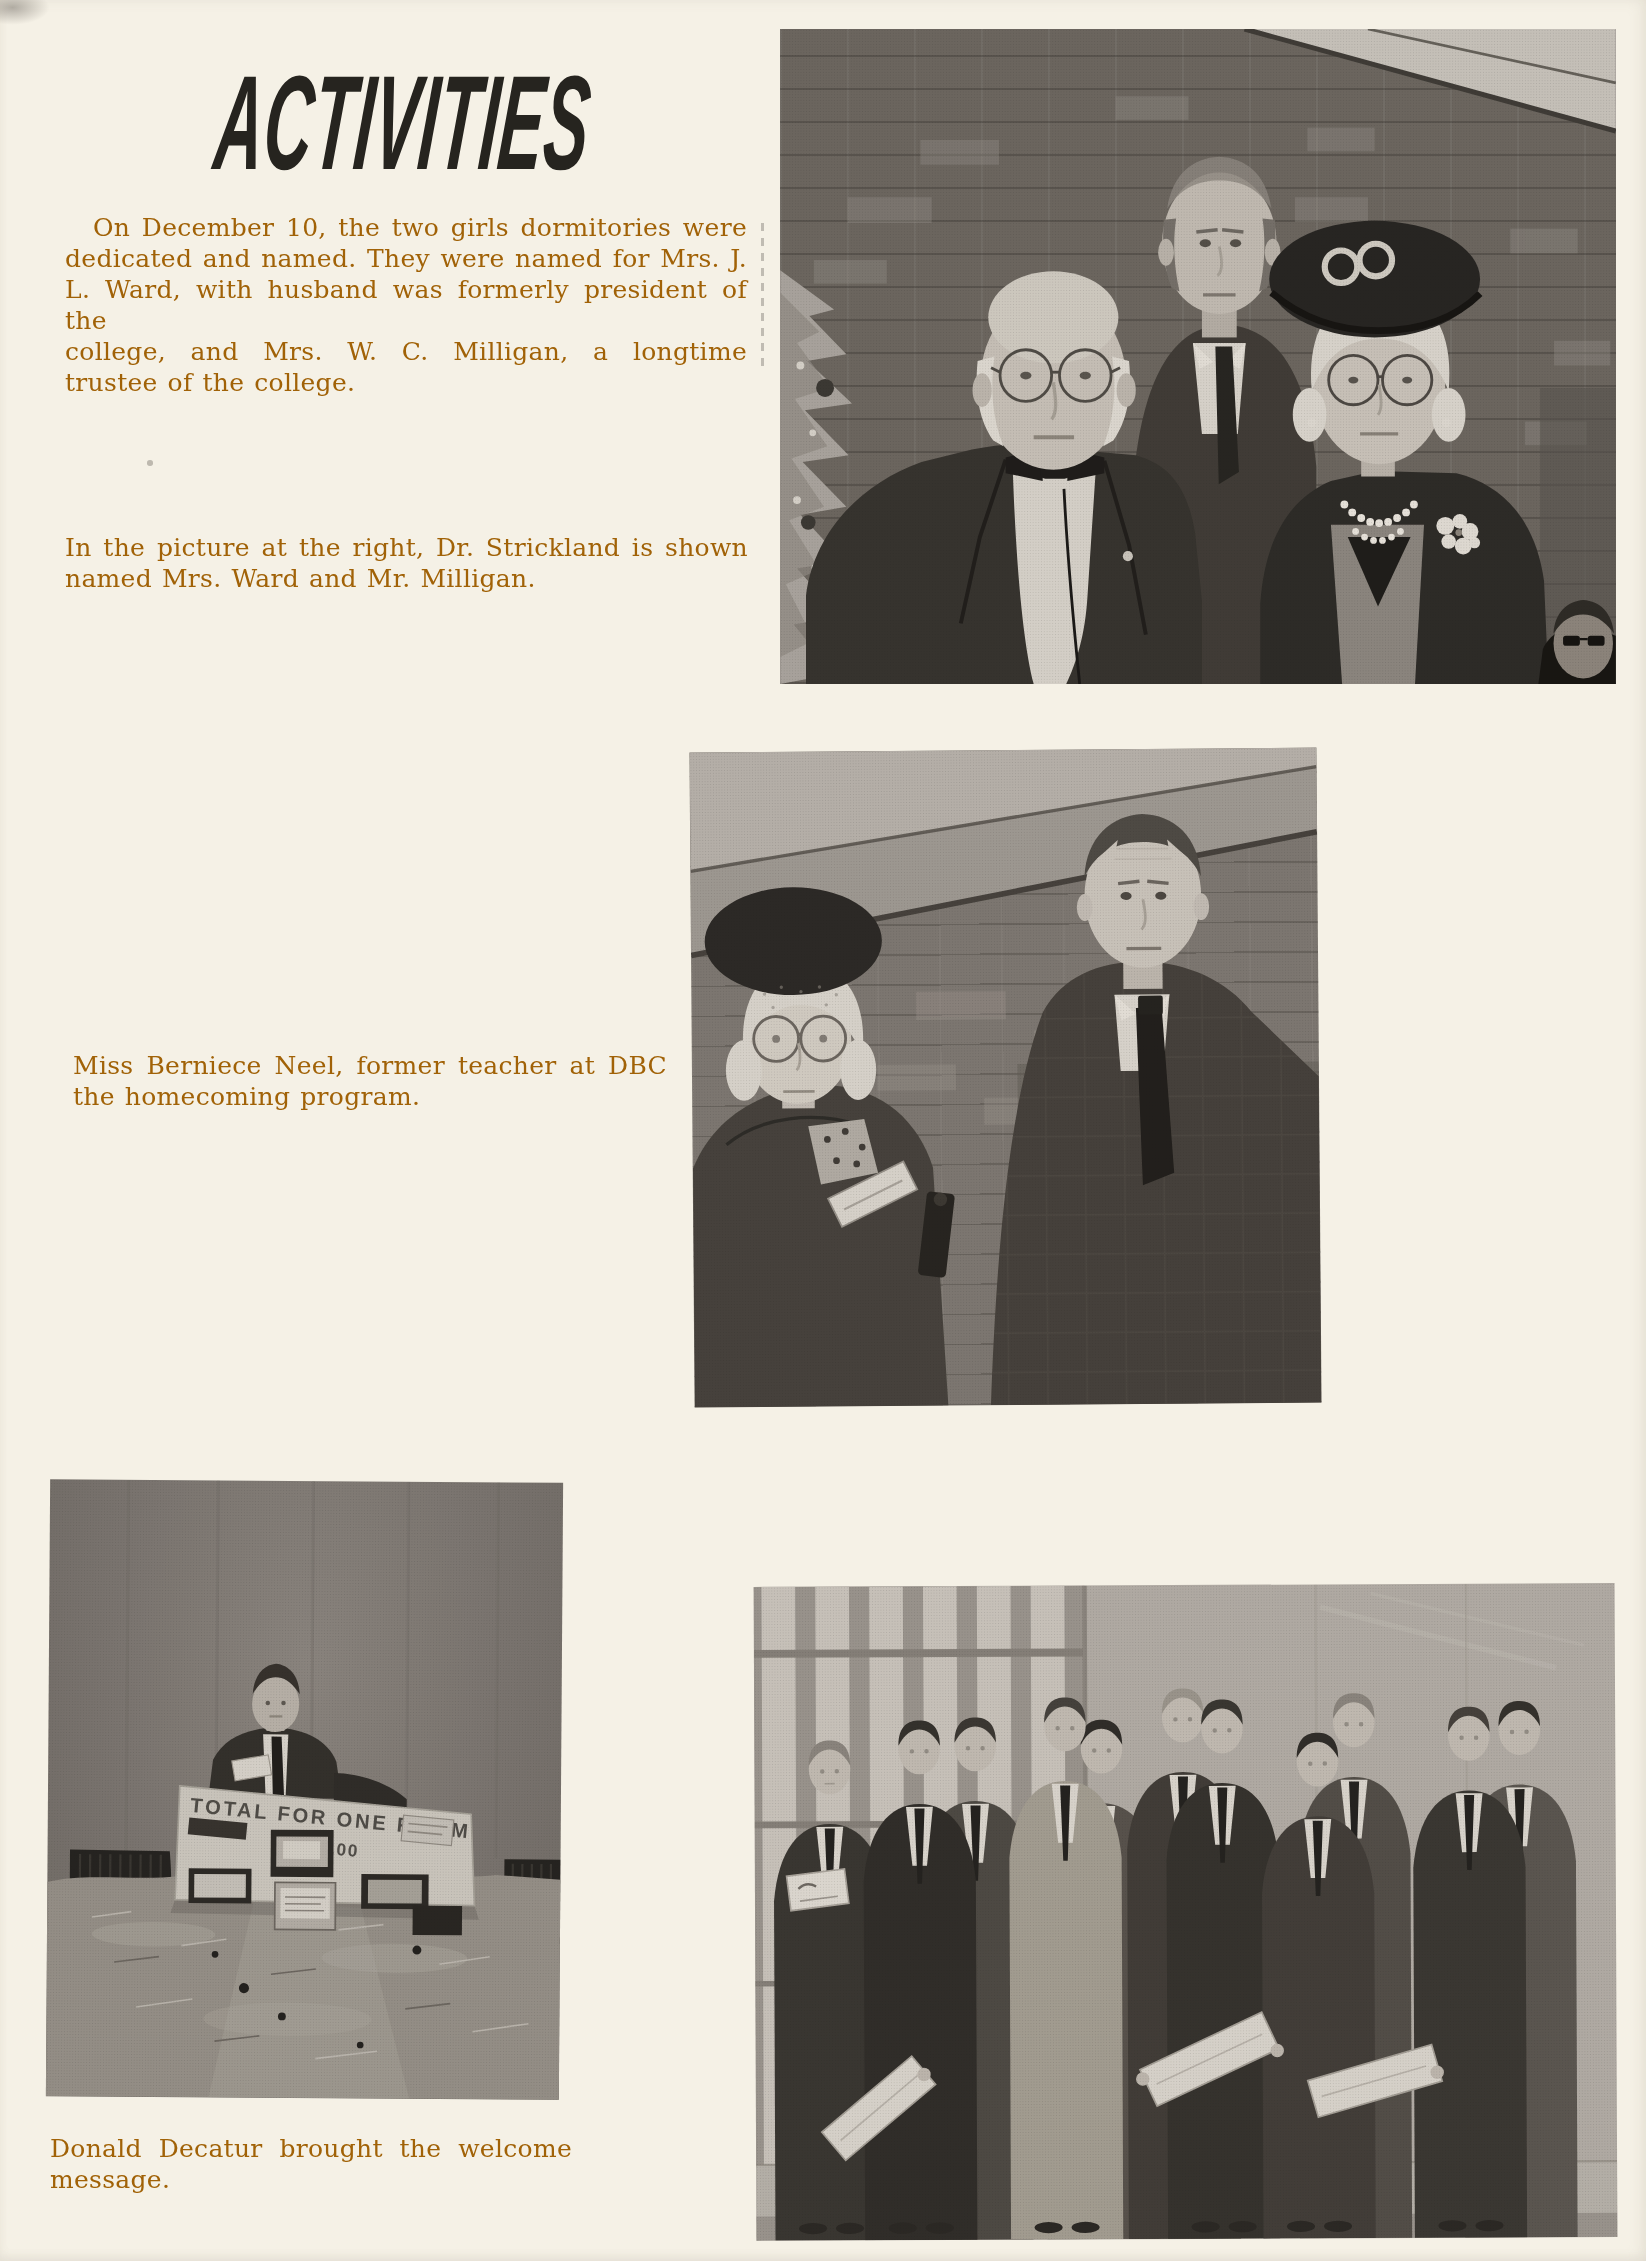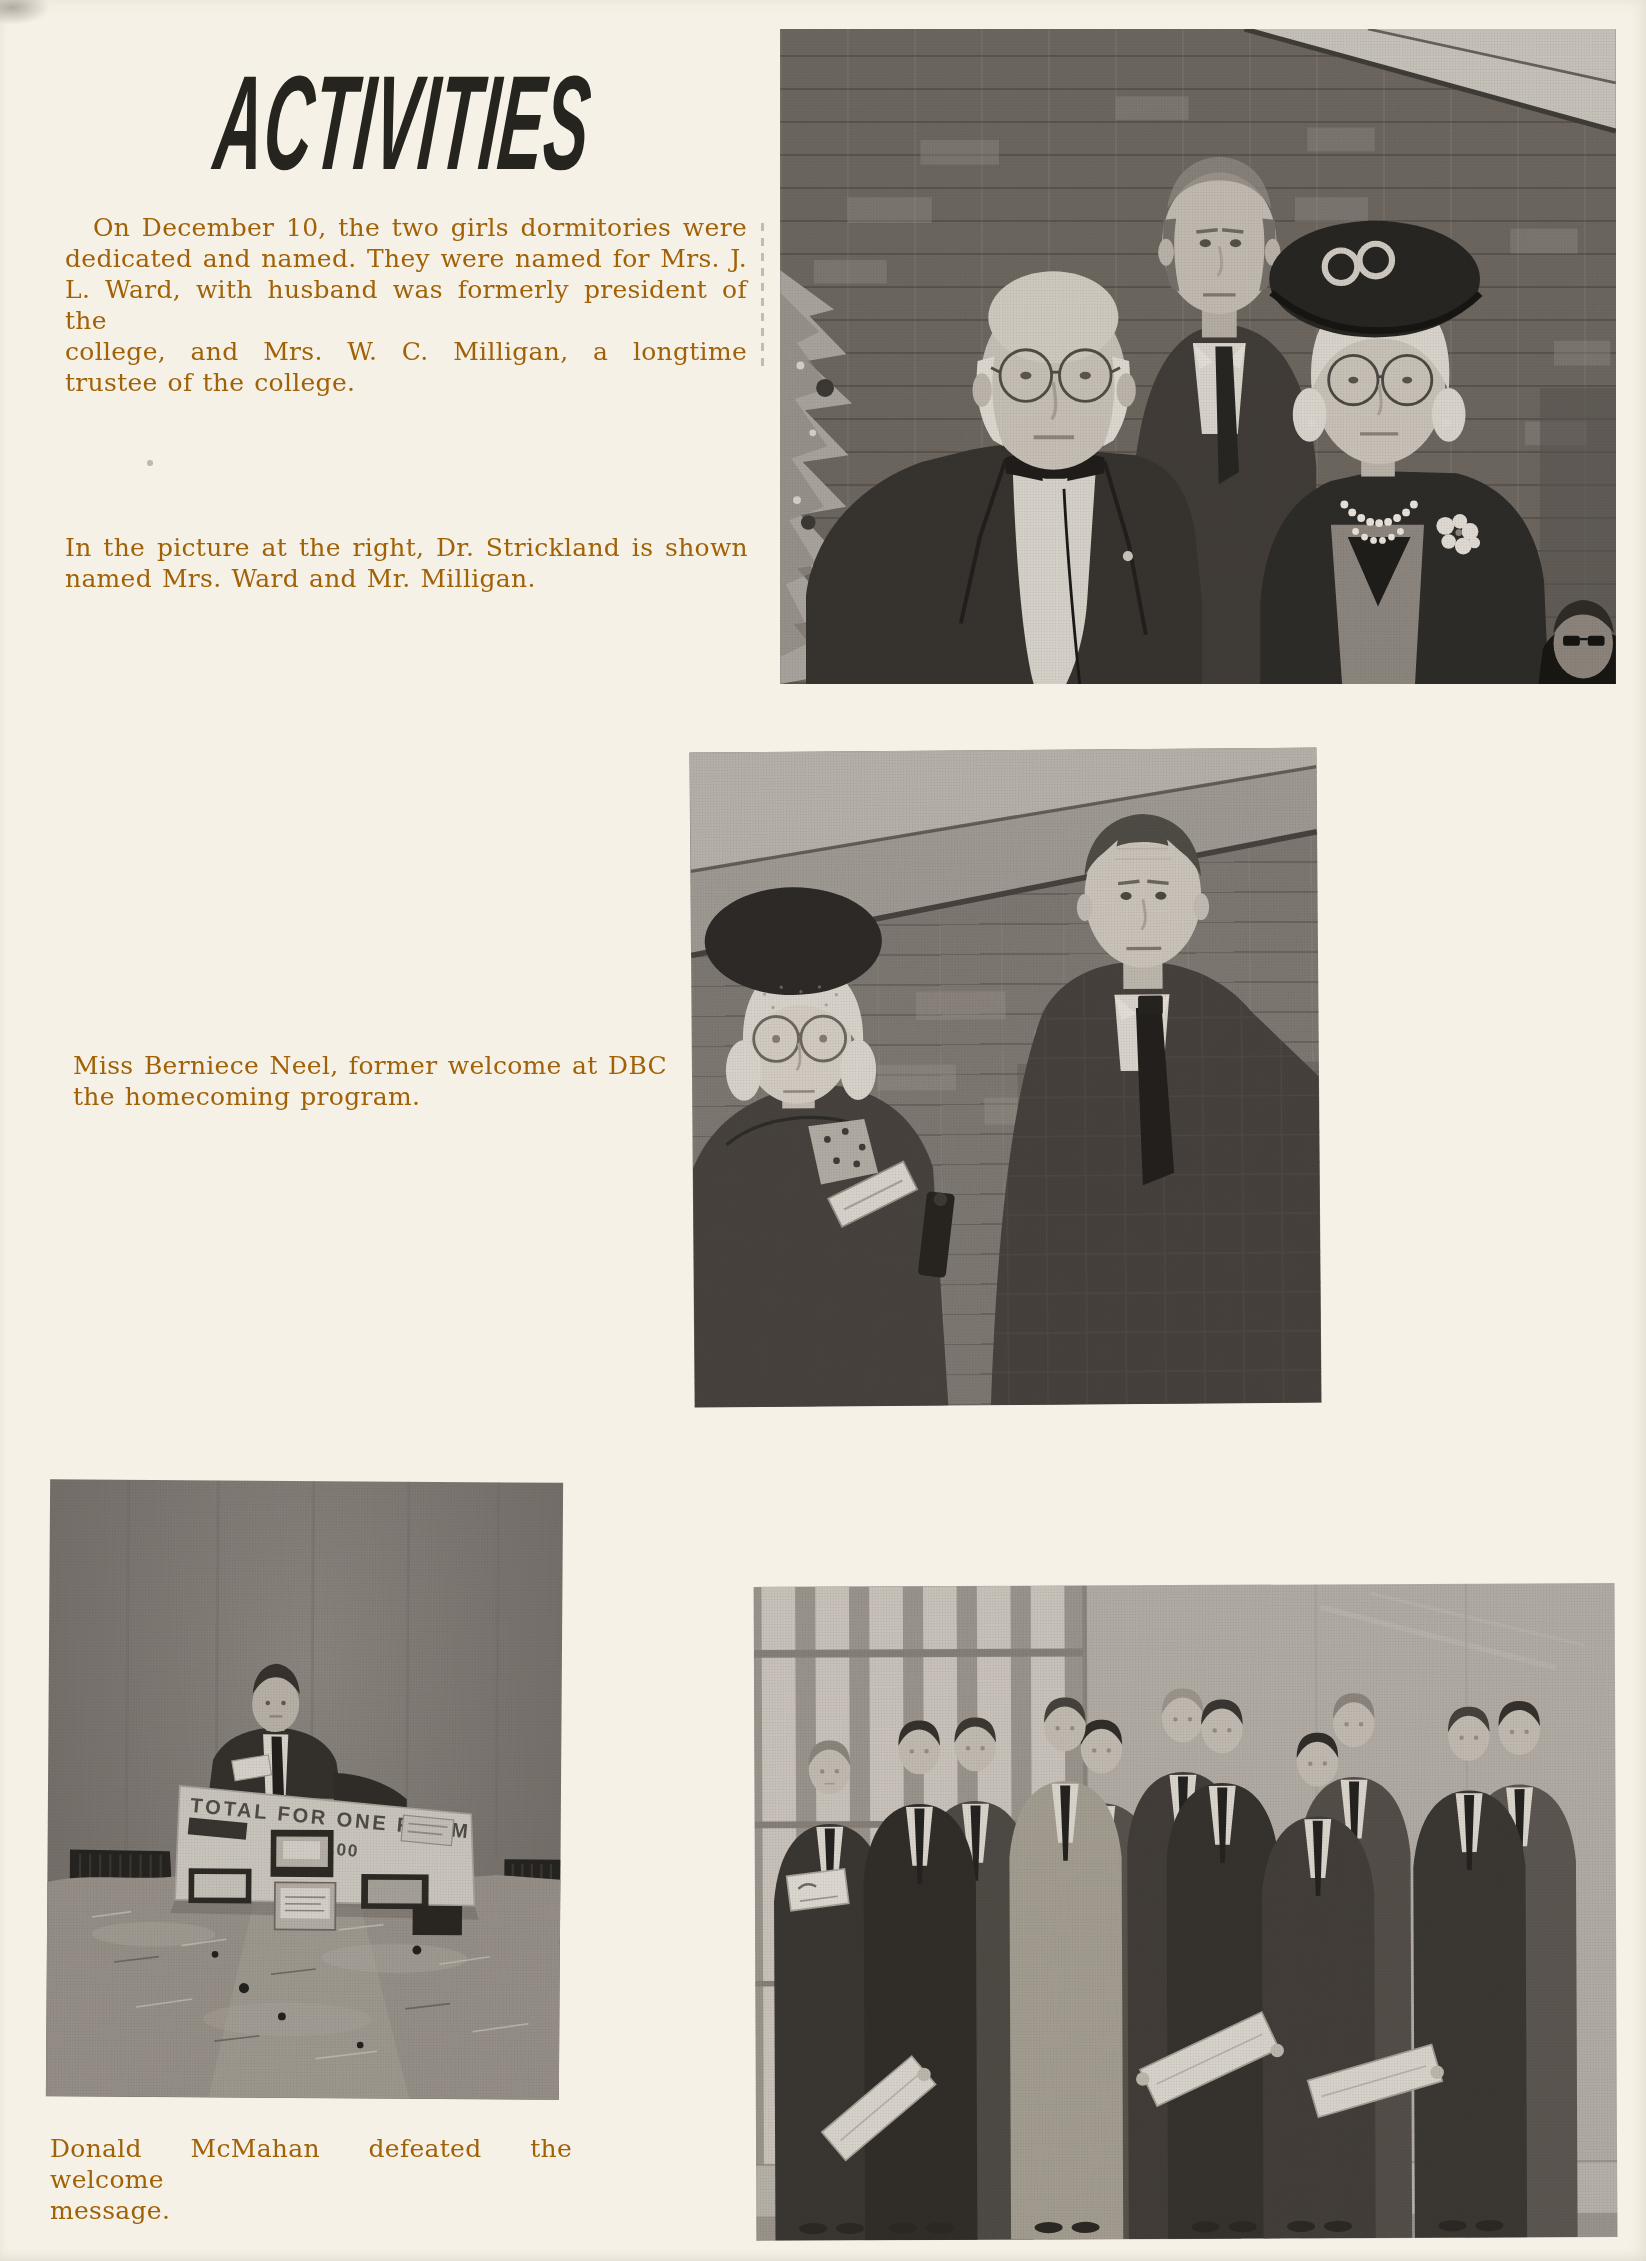--- a/index.html
+++ b/index.html
@@ -52,27 +52,27 @@
     <div class="jline">college, and Mrs. W. C. Milligan, a longtime</div>
     <div class="lline">trustee of the college.</div>
   </div>
 
   <div class="body-text" style="left:65px;top:532px;width:683px;">
     <div class="jline">In the picture at the right, Dr. Strickland is shown</div>
     <div class="lline">named Mrs. Ward and Mr. Milligan.</div>
   </div>
 
   <div class="body-text" style="left:73px;top:1050px;width:594px;">
-    <div class="jline">Miss Berniece Neel, former welcome at DBC</div>
+    <div class="jline">Miss Berniece Neel, former teacher at DBC</div>
     <div class="lline">the homecoming program.</div>
   </div>
 
 
   <div class="body-text" style="left:50px;top:2133px;width:522px;">
-    <div class="jline">Donald McMahan defeated the welcome</div>
+    <div class="jline">Donald Decatur brought the welcome</div>
     <div class="lline">message.</div>
   </div>
 
   <div class="photo photo1">
     <svg viewBox="0 0 1490 1168">
       <g opacity="0.35" fill="#9b948a">
         <rect x="120" y="300" width="150" height="46"></rect>
           <rect x="60" y="412" width="130" height="42"></rect>
         <rect x="250" y="198" width="140" height="44"></rect>
           <rect x="598" y="120" width="130" height="42"></rect>

